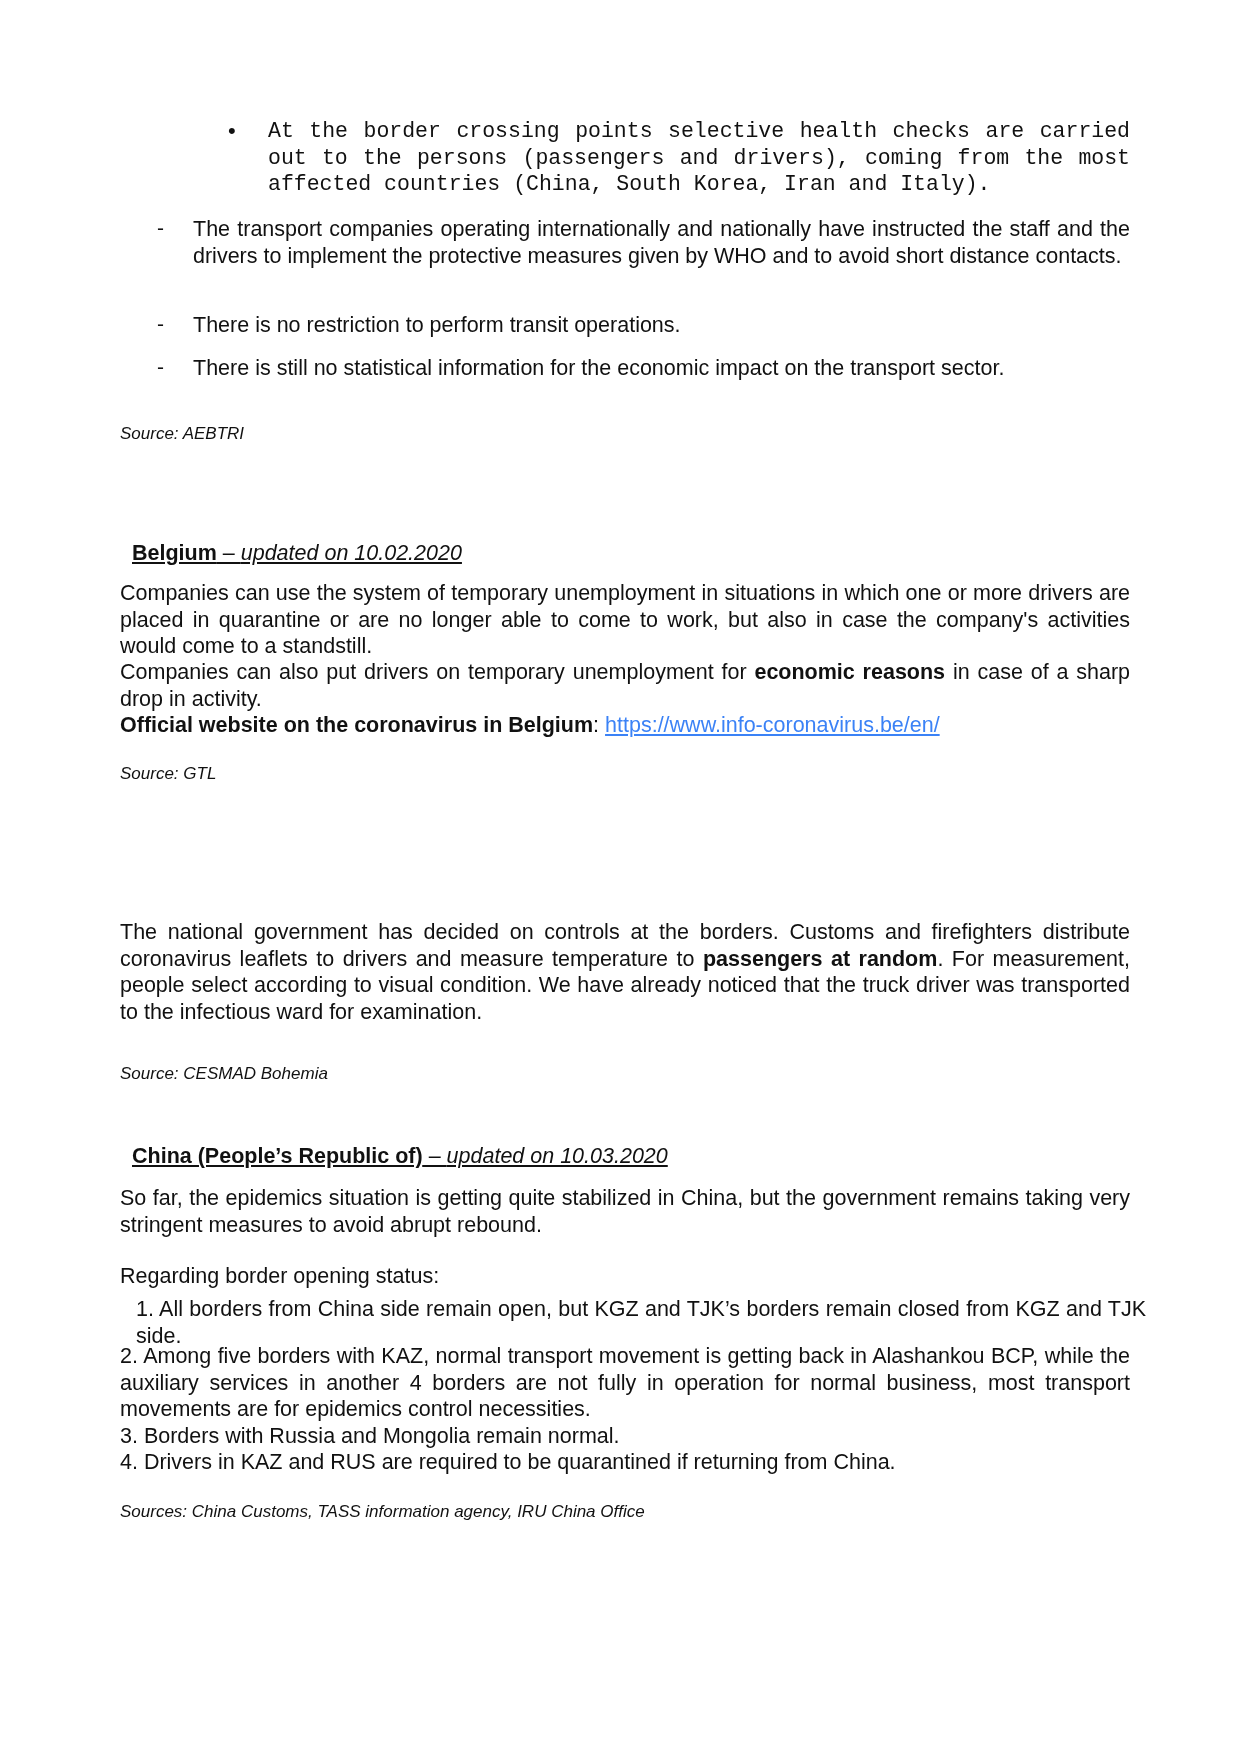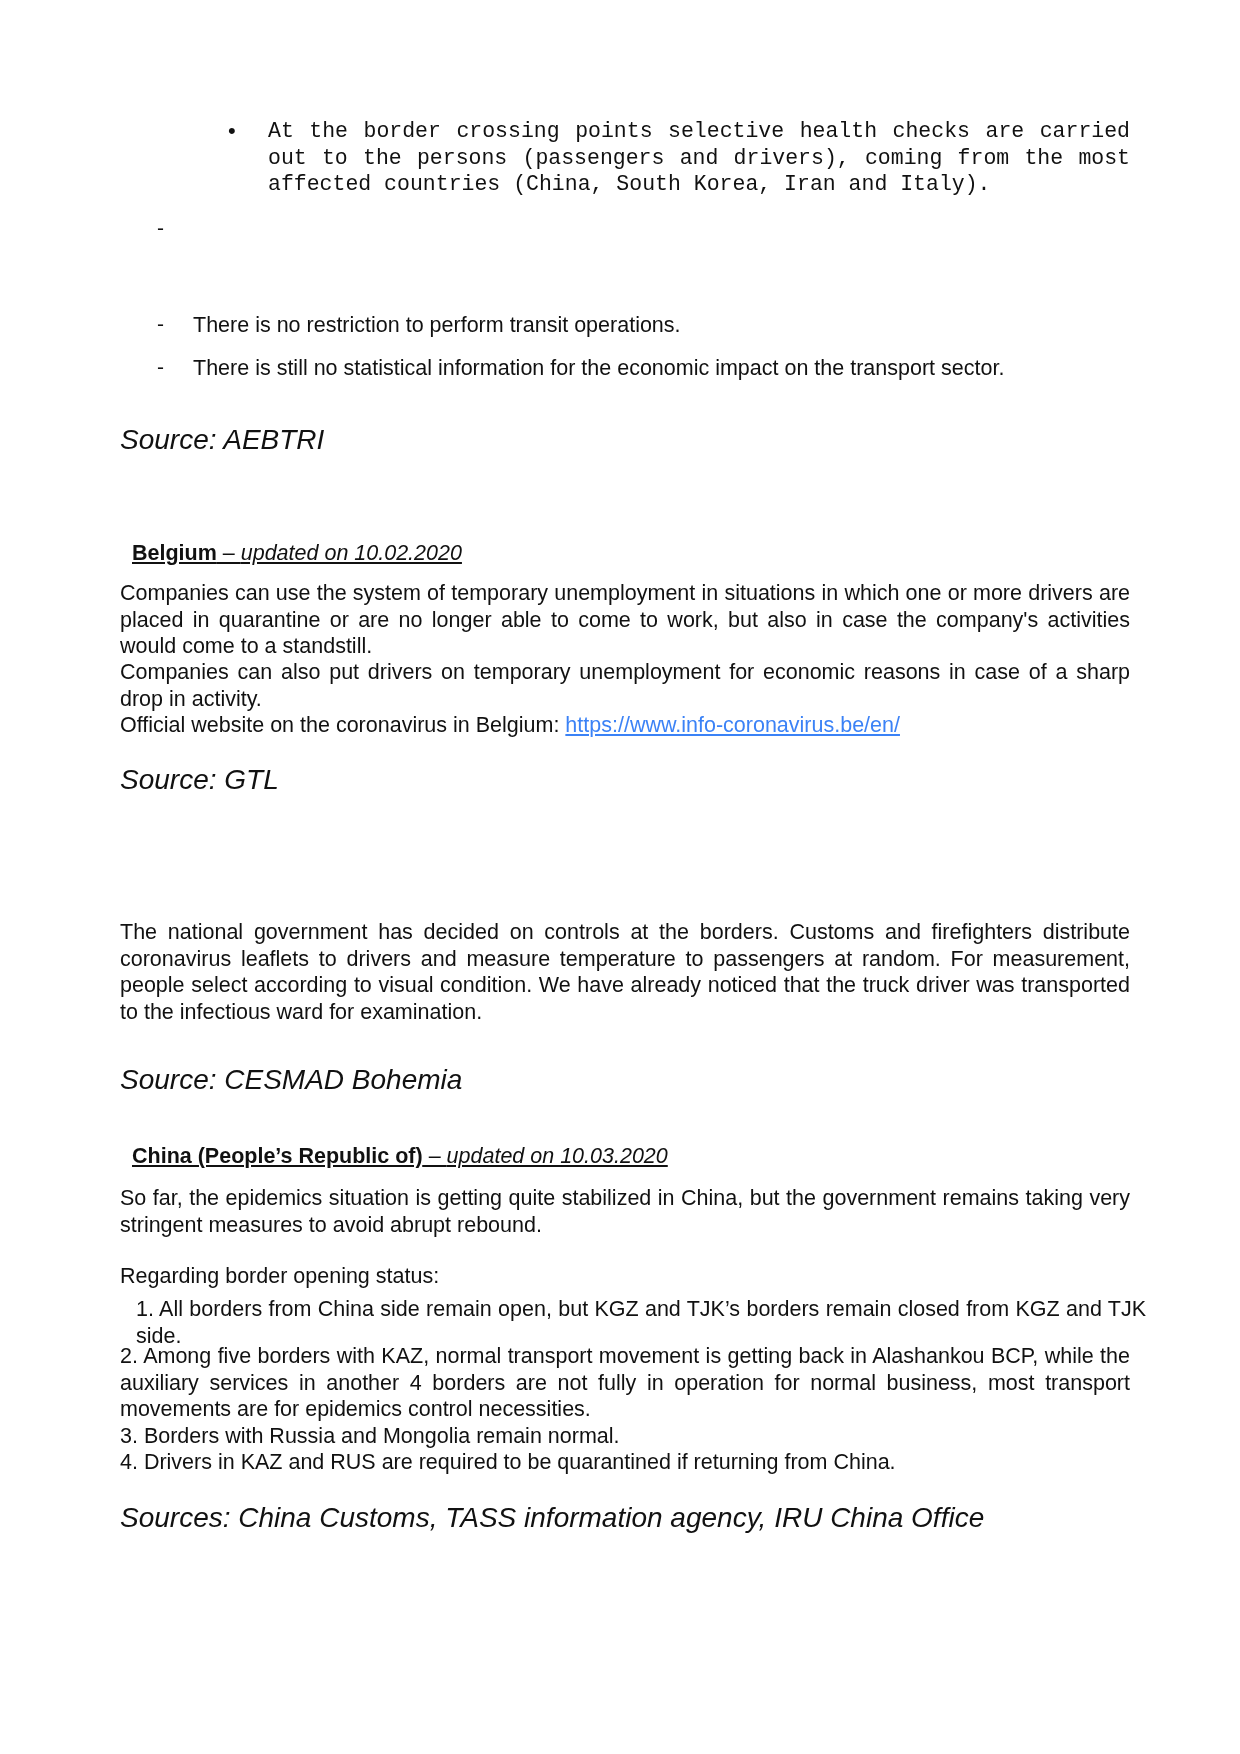--- a/index.html
+++ b/index.html
@@ -7,33 +7,34 @@
          font-family: "Liberation Sans", sans-serif; color: #111; }
   .page { position: absolute; left: 0; top: 0; width: 1240px; height: 1754px; }
   .abs { position: absolute; }
   .txt { font-size: 21.5px; line-height: 26.5px; text-align: justify; }
   .w { left: 120px; width: 1010px; }
   .bullet-dot { position: absolute; font-size: 22px; }
   .dash { position: absolute; font-size: 21px; }
   .heading { font-size: 21.5px; line-height: 26px; text-decoration: underline; }
   .heading b { font-weight: bold; margin-left: 12px; }
   .heading i { font-style: italic; }
-  .source { font-size: 28px; font-style: italic; text-align: center; }
+  .source { font-size: 17px; font-style: italic; text-align: center; }
   a.link { color: #3b82f6; text-decoration: underline; }
-  b { font-weight: normal; }
+  b { font-weight: bold; }
 </style>
 </head>
 <body>
 
 <div class="page">
 
   <span class="bullet-dot" style="left:228px; top:118px;">•</span>
   <div class="abs txt" style="left:268px; top:118px; width:862px;font-family:Liberation Mono, monospace;">At the border crossing points selective health checks are carried out to the persons (passengers and drivers), coming from the most affected countries (China, South Korea, Iran and Italy).</div>
 
   <span class="dash" style="left:157px; top:216px;">-</span>
+  <div class="abs txt" style="left:193px; top:216px; width:937px;">The transport companies operating internationally and nationally have instructed the staff and the drivers to implement the protective measures given by WHO and to avoid short distance contacts.</div>
 
   <span class="dash" style="left:157px; top:312px;">-</span>
   <div class="abs txt" style="left:193px; top:312px; width:937px;">There is no restriction to perform transit operations.</div>
 
   <span class="dash" style="left:157px; top:355px;">-</span>
   <div class="abs txt" style="left:193px; top:355px; width:937px;">There is still no statistical information for the economic impact on the transport sector.</div>
 
   <div class="abs source" style="left:120px; top:424px;">Source: AEBTRI</div>
 
   <div class="abs heading" style="left:120px; top:540px;">

